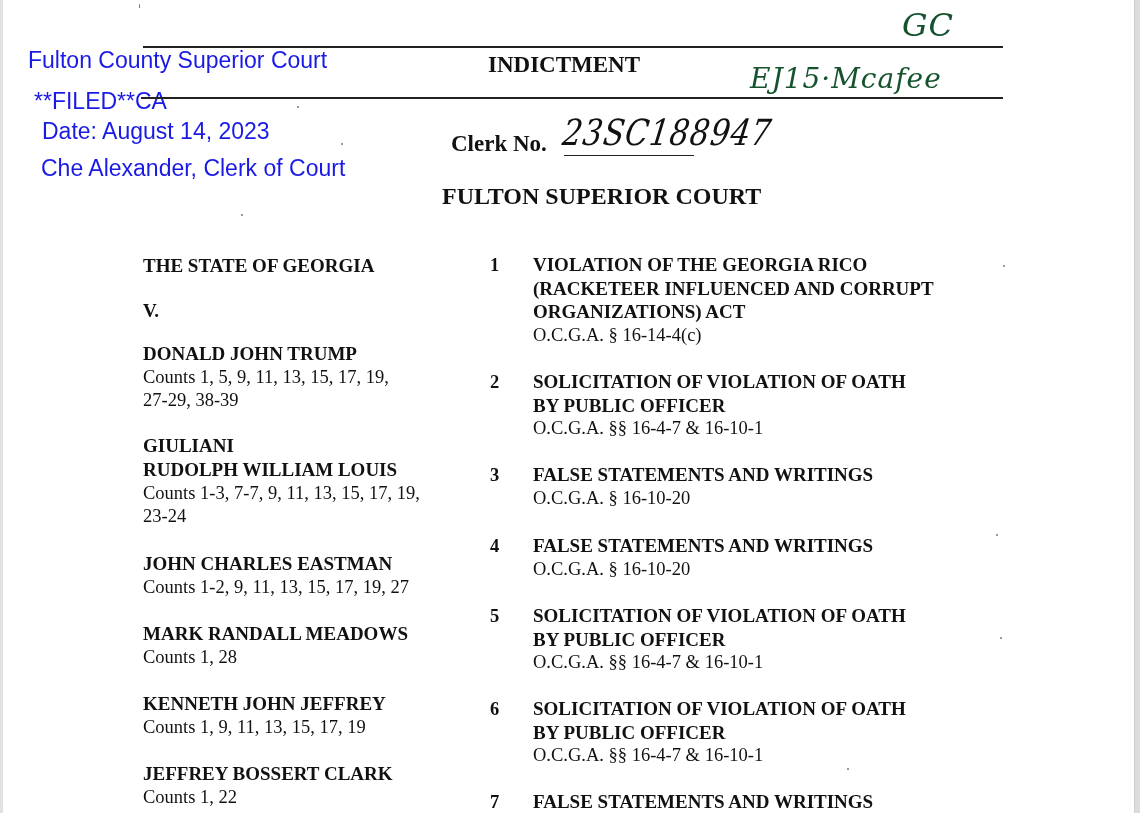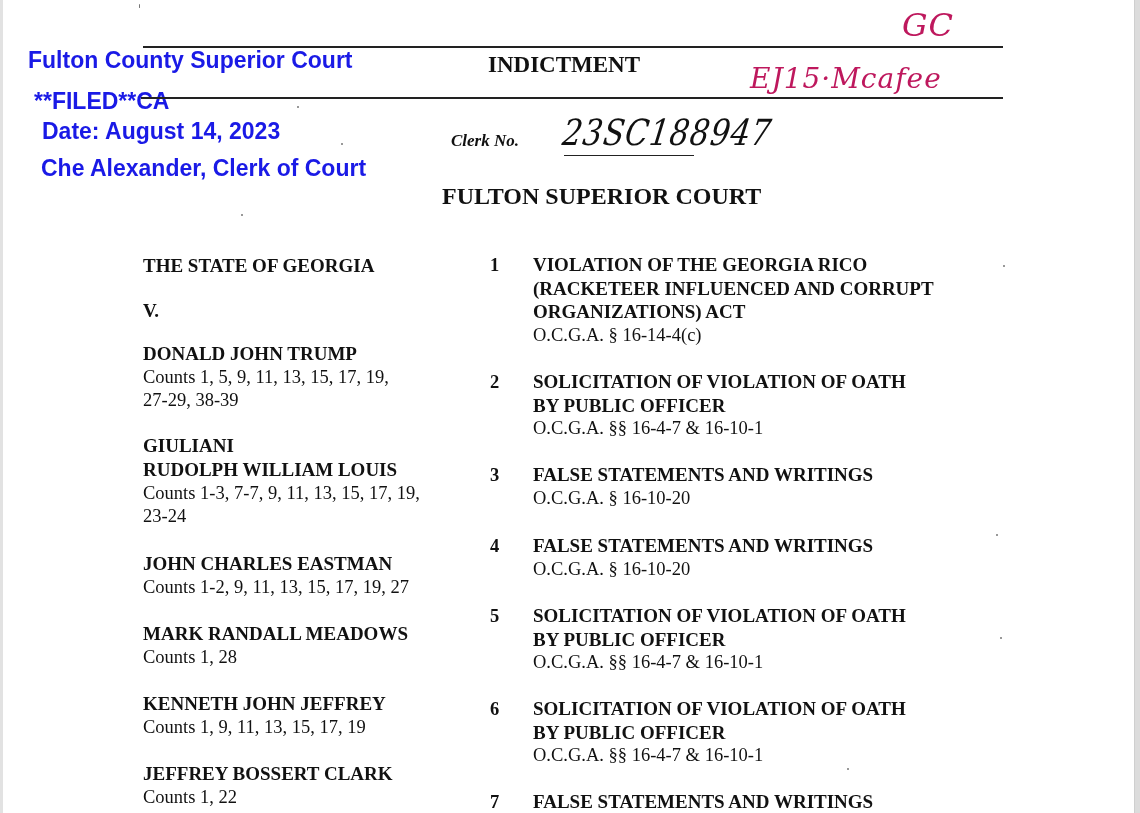--- a/index.html
+++ b/index.html
@@ -11,29 +11,29 @@
     .page-edge-left {
       position: absolute; left: 0; top: 0; width: 3px; height: 813px;
       background: #e2e2e2;
     }
     .page-edge-right {
       position: absolute; left: 1134px; top: 0; width: 6px; height: 813px;
       background: #dcdcdc; border-left: 1px solid #cfcfcf;
     }
     .speck { position: absolute; width: 2px; height: 2px; background: #777; border-radius: 1px; }
 
-    .stamp { position: absolute; color: #1a1ae6; font-family: "Liberation Sans", sans-serif; font-size: 23px; line-height: 1; white-space: nowrap; font-weight: bold; }
+    .stamp { position: absolute; color: #1a1ae6; font-family: "Liberation Sans", sans-serif; font-size: 23px; line-height: 1; white-space: nowrap; }
 
     .rule { position: absolute; height: 1.5px; background: #222; }
 
     .title-bold { position: absolute; font-weight: bold; font-size: 23px; white-space: nowrap; }
 
-    .hand { position: absolute; font-family: "DejaVu Serif", serif; font-style: italic; color: #be185d; white-space: nowrap; letter-spacing: 1px; }
+    .hand { position: absolute; font-family: "DejaVu Serif", serif; font-style: italic; color: #14532d; white-space: nowrap; letter-spacing: 1px; }
 
-    .clerk-label { position: absolute; left: 451px; top: 131px; font-weight: bold; font-size: 17px; white-space: nowrap; font-style: italic; }
+    .clerk-label { position: absolute; left: 451px; top: 131px; font-weight: bold; font-size: 23px; white-space: nowrap; }
     .clerk-number { position: absolute; left: 563px; top: 112px; font-family: "DejaVu Serif", serif; font-style: italic; font-size: 36px; transform: skewX(-8deg) scaleX(0.85); transform-origin: left; letter-spacing: 1px; }
     .clerk-underline { position: absolute; left: 564px; top: 155px; width: 130px; height: 1px; background: #222; }
 
     .court-title { position: absolute; left: 402px; top: 183px; font-weight: bold; font-size: 24px; white-space: nowrap; margin-left: 40px; }
 
     
     .parties { position: absolute; left: 143px; top: 254px; width: 320px; }
     .party { position: absolute; left: 0; }
     .party-name { font-weight: bold; font-size: 19px; line-height: 24px; }
     .party-counts { font-size: 18.5px; line-height: 23px; }

